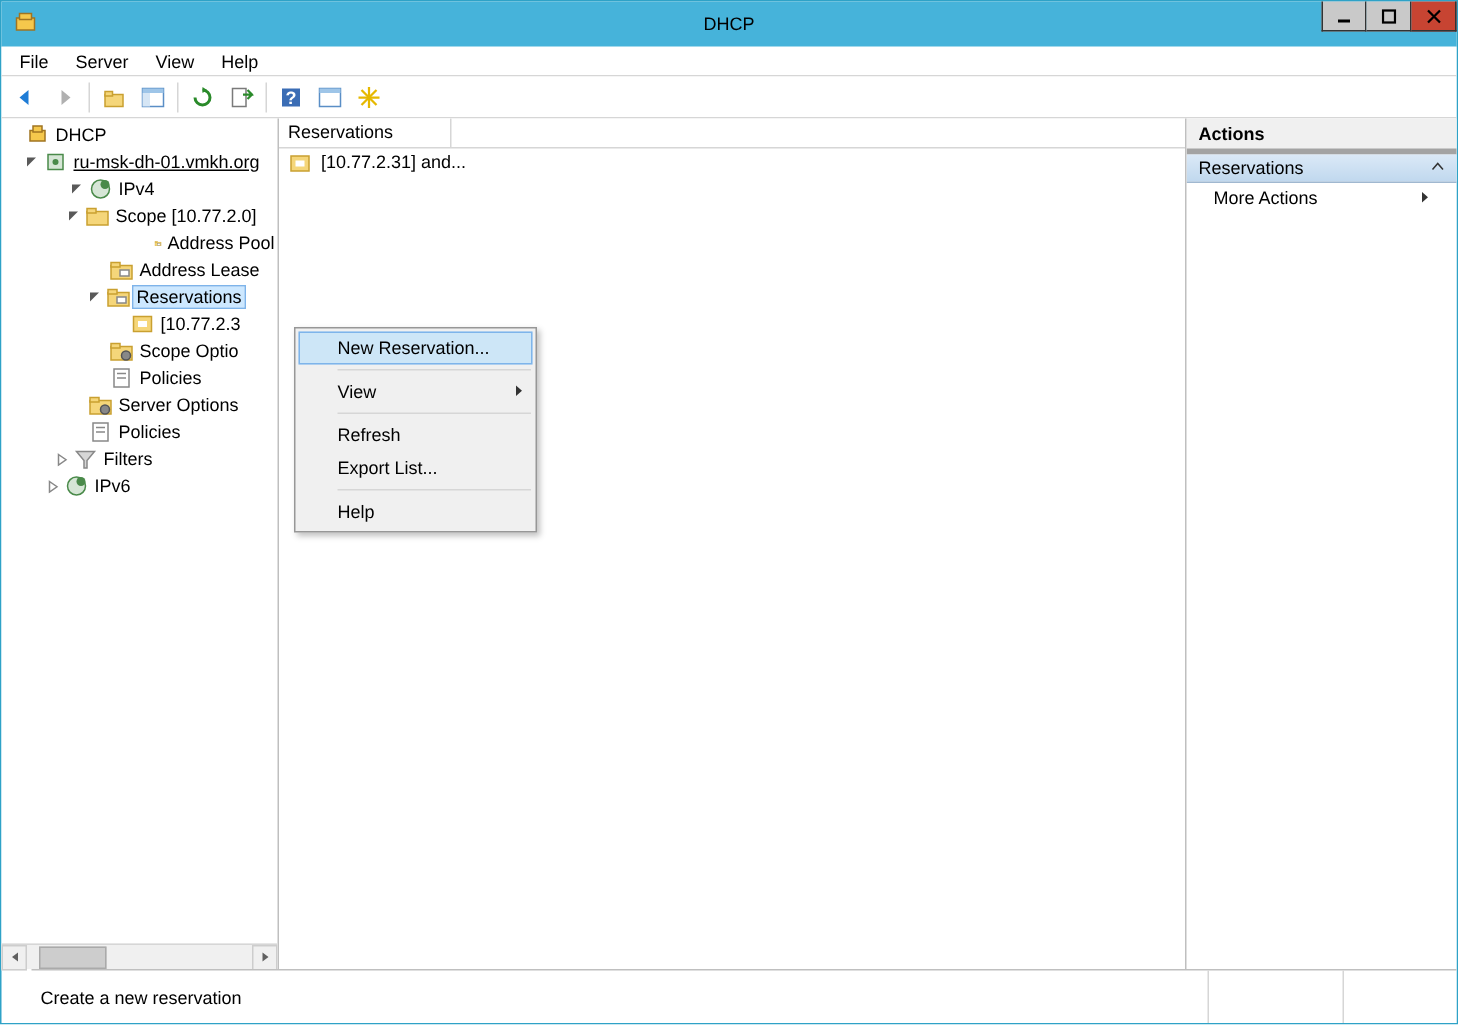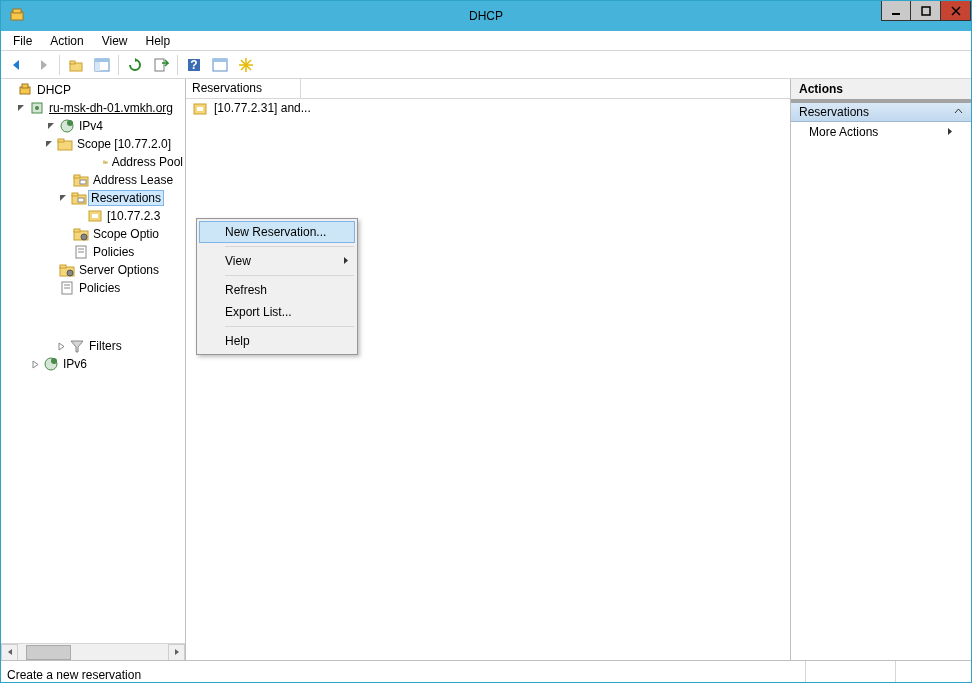--- a/index.html
+++ b/index.html
@@ -38,21 +38,21 @@
   .list-header { height: 20px; border-bottom: 1px solid #d6d6d6; display: flex; }
   .col-head { padding: 2px 6px; border-right: 1px solid #d6d6d6; background: #fff; }
   .list-body { flex:1; padding: 2px 0; }
   .list-row { display:flex; align-items:flex-start; height:18px; padding-left:4px; gap:4px; }
 
   .actions-panel { width: 180px; background: #fff; display:flex; flex-direction:column; }
   .actions-header { background:#f0f0f0; border-bottom:4px solid #a3a3a3; padding:3px 8px; font-weight:bold; }
   .actions-section { background: linear-gradient(#dbe9f7, #c0d8ee); border-bottom:1px solid #a0b8d0; padding:2px 8px; display:flex; justify-content:space-between; align-items:center; }
   .actions-item { padding:3px 18px; display:flex; justify-content:space-between; align-items:flex-start; cursor:default; }
 
-  .statusbar { height:22px; border-top:1px solid #bfbfbf; display:flex; align-items:flex-end; padding:0 6px; font-size:12px; background:#fff; }
+  .statusbar { height:36px; border-top:1px solid #bfbfbf; display:flex; align-items:center; padding:0 6px; font-size:12px; background:#fff;margin-left:20px; }
   .statusbar .pane { border-left:1px solid #d6d6d6; height:100%; }
   
   .context-menu { position:absolute; left:196px; top:218px; width:162px; background:#f0f0f0; border:1px solid #979797; box-shadow:2px 2px 4px rgba(0,0,0,0.25); z-index:100; padding:2px; }
   .cm-item { padding:4px 20px 4px 26px; cursor:default; position:relative; }
   .cm-item.highlighted { background:#cde6f7; outline:1px solid #7eb4ea; outline-offset:-1px; }
   .cm-sep { height:1px; background:#d6d6d6; margin:3px 1px 3px 26px; }
   .cm-arrow { position:absolute; right:6px; top:50%; transform:translateY(-50%); }
 </style>
 </head>
 <body>
@@ -81,21 +81,21 @@
       <div class="win-btn close">
         <svg viewBox="0 0 10 10">
             <path d="M1 1 L9 9 M9 1 L1 9" stroke="#000" stroke-width="1.5"></path>
           </svg>
       </div>
     </div>
   </div>
 
   <div class="menubar">
     <div class="menu-item">File</div>
-    <div class="menu-item">Action</div>
+    <div class="menu-item">Server</div>
     <div class="menu-item">View</div>
     <div class="menu-item">Help</div>
   </div>
 
   <div class="toolbar">
     <div class="tb-btn">
         <svg width="16" height="16" viewBox="0 0 16 16">
           <path d="M10 3 L4 8 L10 13 Z" fill="#1e7cd6"></path>
         </svg>
       </div>
@@ -289,21 +289,21 @@
         <div class="tree-row" style="padding-left:56px;">
           <span class="node-icon">
               <svg viewBox="0 0 16 16">
                 <rect x="3" y="2" width="10" height="12" fill="#fff" stroke="#888"></rect>
                 <line x1="5" y1="5" x2="11" y2="5" stroke="#888"></line>
                 <line x1="5" y1="8" x2="11" y2="8" stroke="#888"></line>
               </svg>
             </span>
           <span class="label">Policies</span>
         </div>
-        <div class="tree-row" style="padding-left:54px;margin-top:40px;">
+        <div class="tree-row" style="padding-left:34px;">
           <span class="expander">
               <svg width="9" height="9" viewBox="0 0 9 9">
                 <path d="M2 1 L7 4.5 L2 8 Z" fill="none" stroke="#888"></path>
               </svg>
             </span>
           <span class="node-icon">
               <svg viewBox="0 0 16 16">
                 <path d="M2 3 L14 3 L9 9 L9 14 L7 14 L7 9 Z" fill="#d6d6d6" stroke="#888"></path>
               </svg>
             </span>

